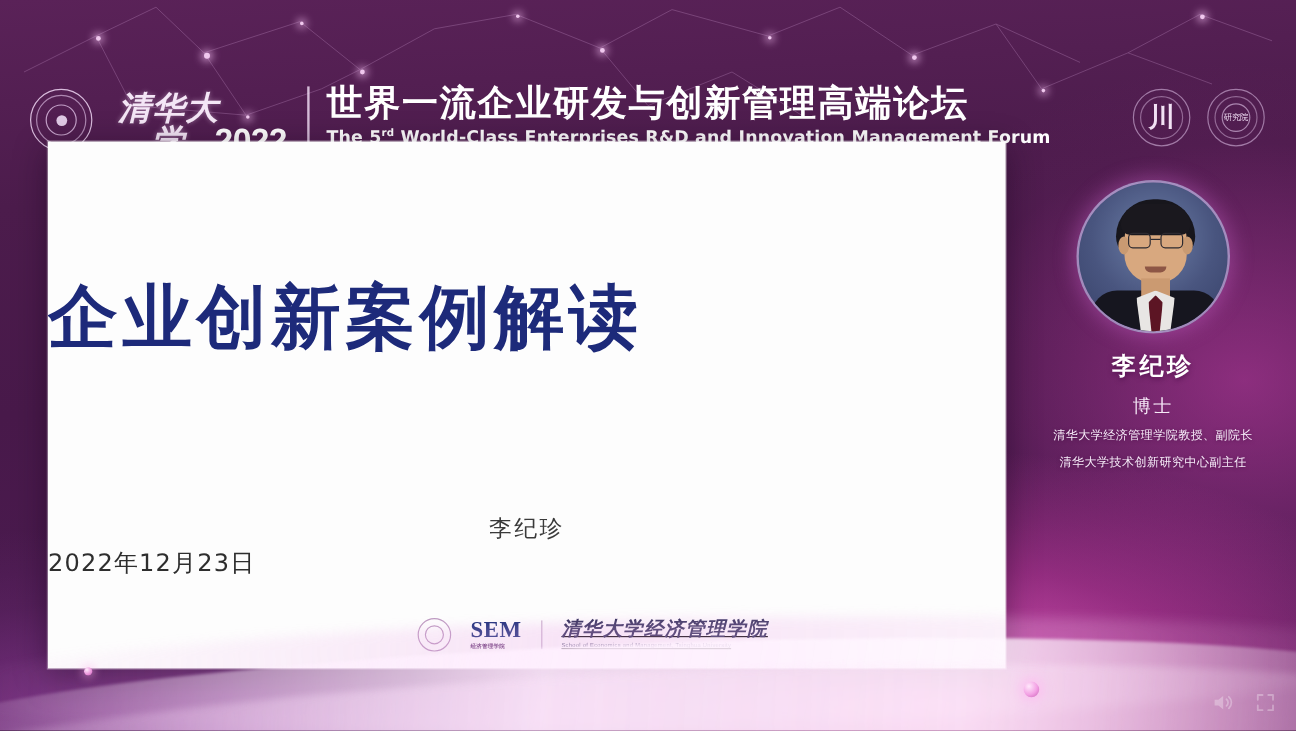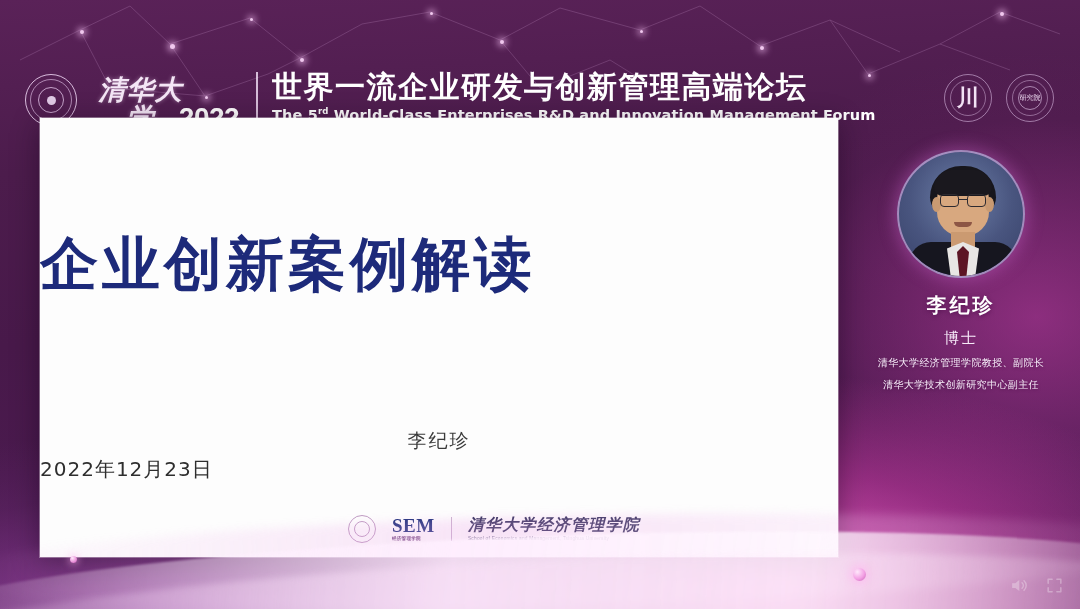--- a/index.html
+++ b/index.html
@@ -97,21 +97,21 @@
   #sem-logo { position:absolute; left:308px; bottom:14px; display:flex; align-items:center; gap:16px; }
   #sem-seal { position:relative; width:28px; height:28px; border-radius:50%;
               border:1.3px solid #b48ab8; opacity:.85; }
   #sem-seal::after { content:""; position:absolute; inset:5px; border-radius:50%;
                      border:1px solid #b48ab8; }
   #sem-abbr { font-family:"Liberation Serif",serif; font-weight:800; font-size:19px;
               color:#1c2f7a; letter-spacing:.5px; line-height:1; }
   #sem-abbr .sub { display:block; font-size:4.6px; letter-spacing:.2px; color:#6a3b78;
                    font-weight:600; margin-top:2px; }
   #sem-bar { width:1.2px; height:24px; background:#c9b2cd; }
-  #sem-names { line-height:1.15; }
+  #sem-names { line-height:1.15;text-decoration:underline; }
   #sem-cn { font-family:"Liberation Serif",serif; font-size:16px; font-weight:700;
             color:#2a2a55; letter-spacing:1.2px; font-style:italic; }
   #sem-en { font-size:4.8px; color:#6d6d8a; letter-spacing:.25px; margin-top:2px; }
 
   
   #speaker { position:absolute; left:842px; top:150px; width:238px; text-align:center; }
   #portrait {
     position:relative; width:128px; height:128px; margin:0 auto; border-radius:50%;
     background:radial-gradient(circle at 50% 38%, #6d7fa8 0%, #49557f 52%, #353f66 100%);
     border:2px solid rgba(242,190,246,.55);

